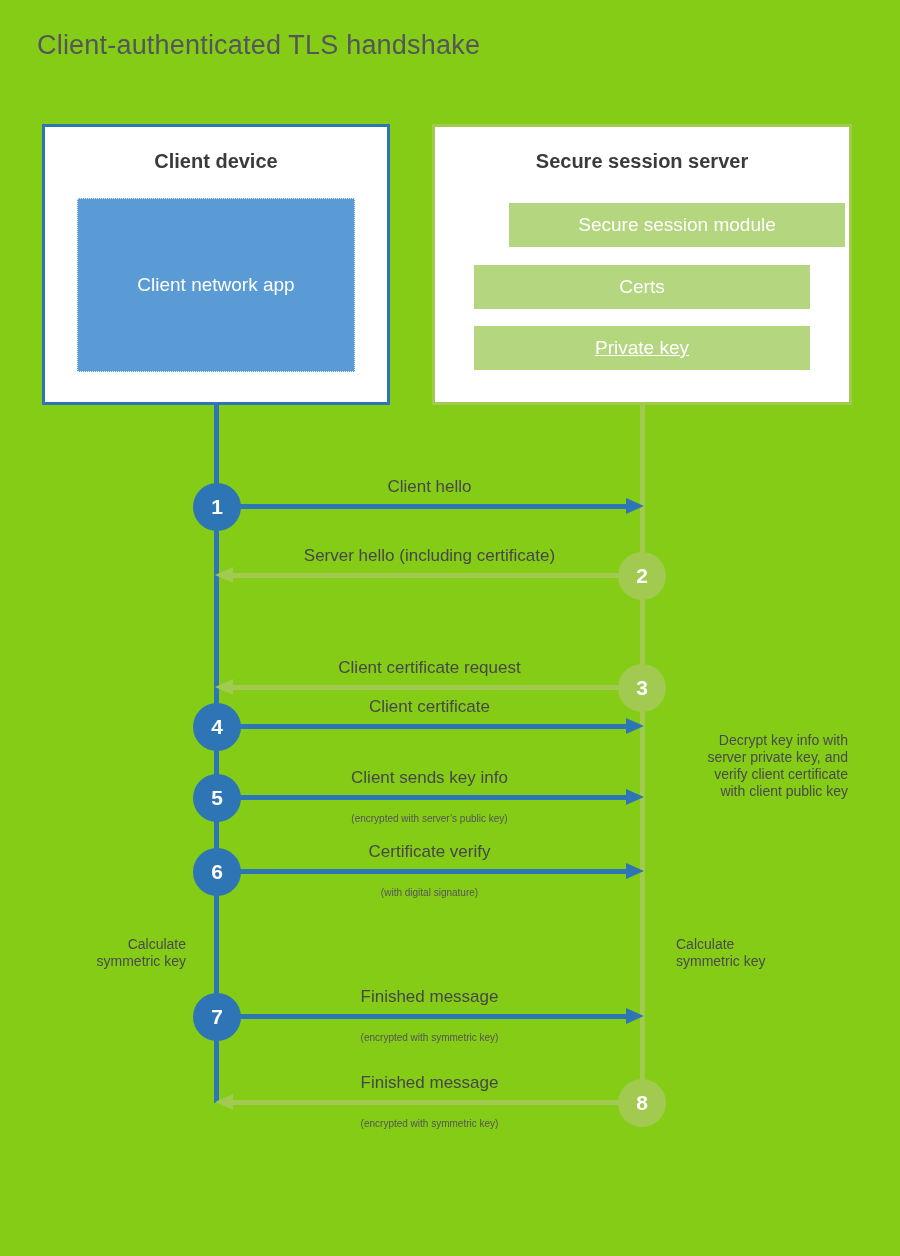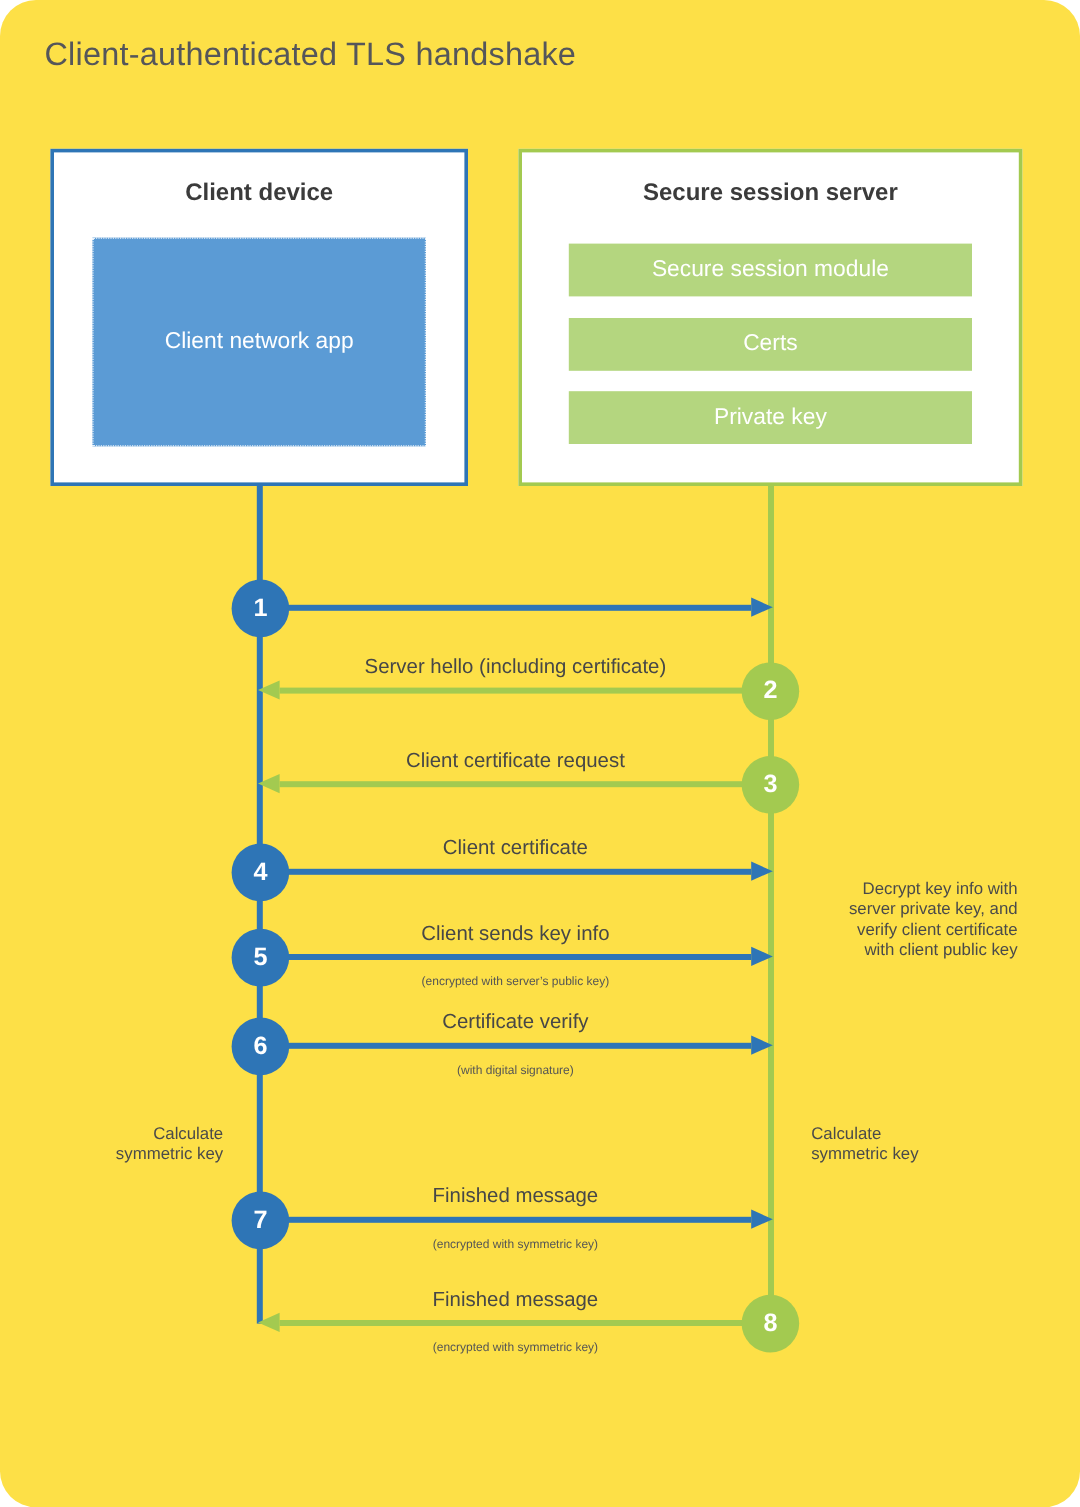--- a/index.html
+++ b/index.html
@@ -2,47 +2,47 @@
 <html style="--blue: #2e75b6; --blue_fill: #5b9bd5; --green: #a3ca50; --green_fill: #b4d67f;"><head>
 <meta charset="utf-8">
 <style>
   :root{
     --blue:#2e75b6; --blue_fill:#5b9bd5; --green:#a3ca50; --green_fill:#b4d67f;
     --ink:#3b3b3b; --text:#474747; --subtext:#555555;
   }
   *{box-sizing:border-box;}
   html,body{margin:0;padding:0;background:#ffffff;}
   body{font-family:"Liberation Sans","DejaVu Sans",sans-serif;}
-  .canvas{position:relative;width:900px;height:1256px;background:#fde047;overflow:hidden;border-radius:30px;}
+  .canvas{position:relative;width:900px;height:1256px;background:#84cc16;overflow:hidden;}
 
   .page-title{position:absolute;left:37px;top:30px;font-size:27px;font-weight:400;color:#55565a;letter-spacing:.2px;}
 
   
   .actor-box{position:absolute;top:124px;height:281px;background:#fff;}
   .client-box{left:42px;width:348px;border:3px solid var(--blue);}
   .server-box{left:432px;width:420px;border:3px solid var(--green);}
   .box-title{position:absolute;top:150px;font-size:20px;font-weight:bold;color:var(--ink);text-align:center;}
   .client-box-title{left:42px;width:348px;}
   .server-box-title{left:432px;width:420px;}
 
   .client-app{position:absolute;left:77px;top:198px;width:278px;height:174px;background:var(--blue_fill);
     border:1px dotted rgba(255,255,255,.85);display:flex;align-items:center;justify-content:center;
     color:#fff;font-size:19px;text-align:center;line-height:1.55;padding:10px 40px;}
   .server-bar{position:absolute;left:474px;width:336px;height:44px;background:var(--green_fill);
     display:flex;align-items:center;justify-content:center;color:#fff;font-size:19px;}
-  .bar-1{top:203px;} .bar-2{top:265px;} .bar-3{top:326px;}
+  .bar-1{top:203px;margin-left:35px;} .bar-2{top:265px;} .bar-3{top:326px;text-decoration:underline;}
 
   
   .lifeline{position:absolute;top:405px;width:5px;height:698px;}
   .client-lifeline{left:214px;background:var(--blue);}
   .server-lifeline{left:640px;background:var(--green);}
 
   
   .step{position:absolute;left:0;width:900px;height:74px;}
-  .s1{top:467px;} .s2{top:536px;} .s3{top:614px;padding-left:36px;} .s4{top:687px;}
+  .s1{top:467px;} .s2{top:536px;} .s3{top:648px;padding-left:36px;} .s4{top:687px;}
   .s5{top:758px;} .s6{top:832px;} .s7{top:977px;} .s8{top:1063px;}
   .lbl{position:absolute;left:217px;width:425px;top:9px;height:21px;line-height:21px;
     text-align:center;font-size:17px;color:var(--text);}
   .sub{position:absolute;left:217px;width:425px;top:52px;height:17px;line-height:17px;
     text-align:center;font-size:10px;color:var(--subtext);}
   .line{position:absolute;top:37px;height:5px;}
   .right .line{left:217px;width:409px;background:var(--blue);}
   .left  .line{left:233px;width:409px;background:var(--green);}
   .head{position:absolute;top:31px;width:0;height:0;border-top:8.5px solid transparent;border-bottom:8.5px solid transparent;}
   .right .head{left:626px;border-left:18px solid var(--blue);}
@@ -80,20 +80,21 @@
     <span>Certs</span>
   </div>
   <div class="server-bar bar-3">
     <span>Private key</span>
   </div>
 
   <div class="lifeline client-lifeline"></div>
   <div class="lifeline server-lifeline"></div>
 
   <div class="step s1 right cblue">
+    <div class="lbl">Client hello</div>
     <div class="line"></div>
     <div class="head"></div>
     <div class="circle">1</div>
   </div>
 
   <div class="step s2 left cgreen">
     <div class="lbl">Server hello (including certificate)</div>
     <div class="line"></div>
     <div class="head"></div>
     <div class="circle">2</div>

